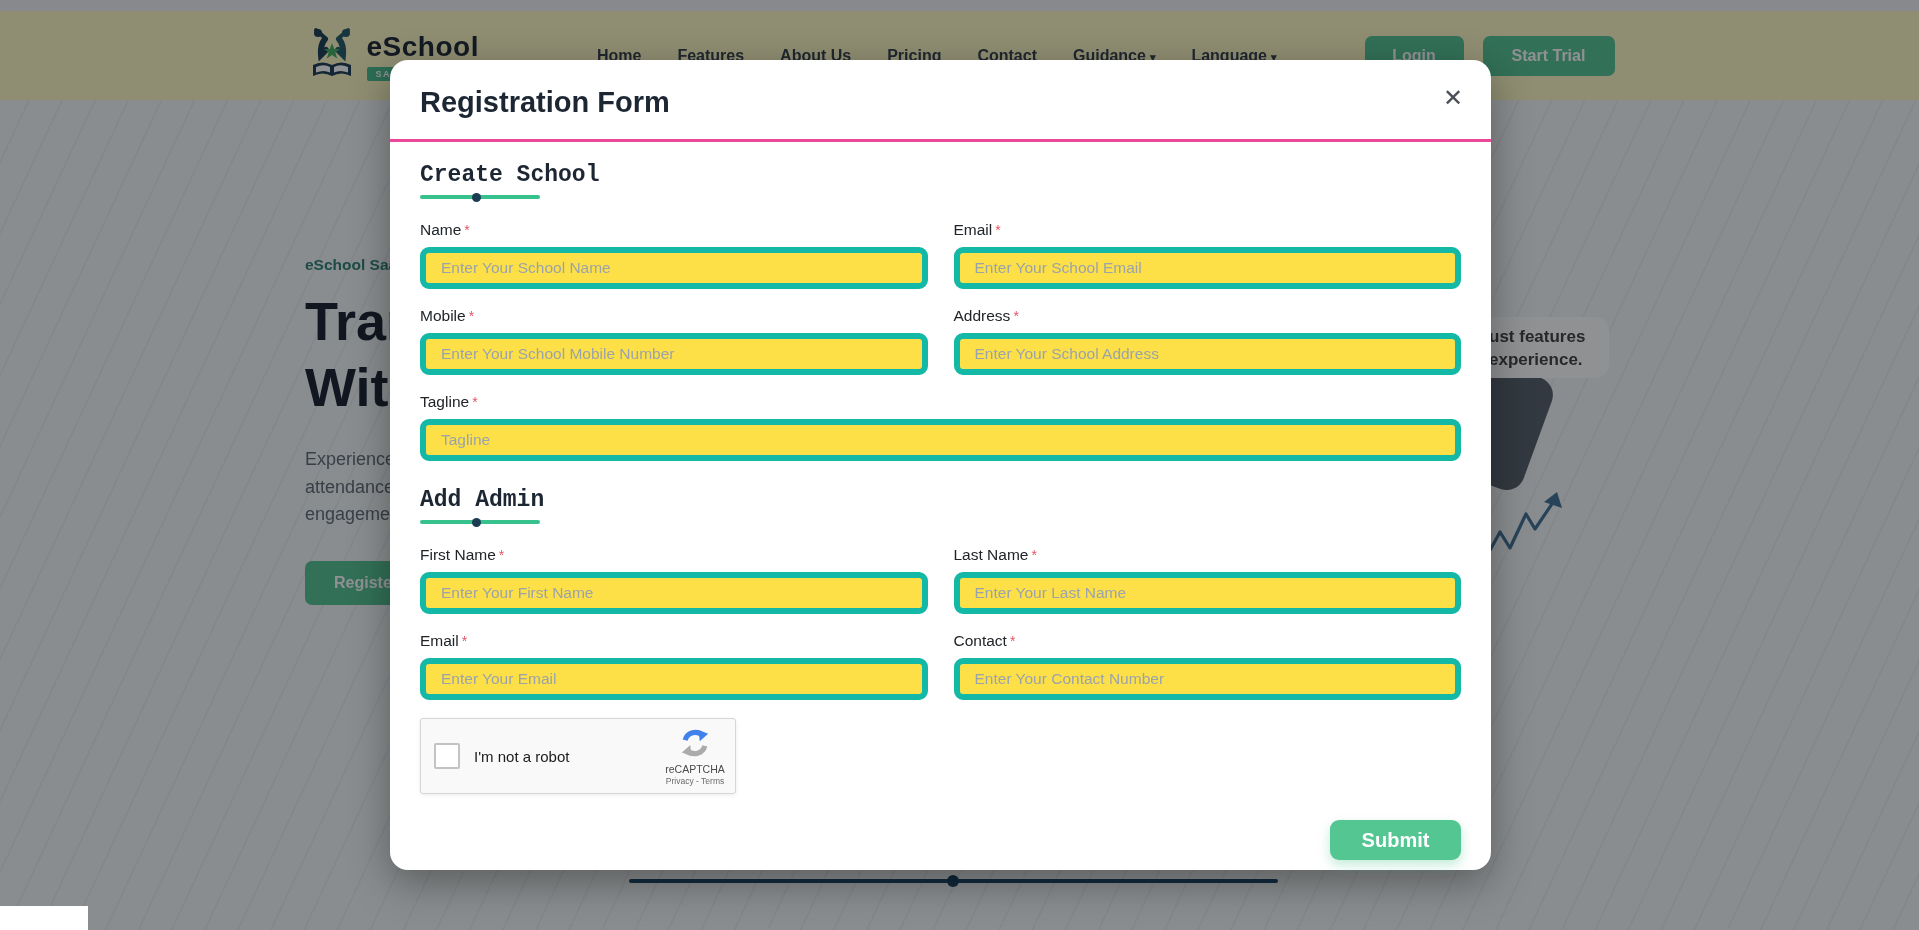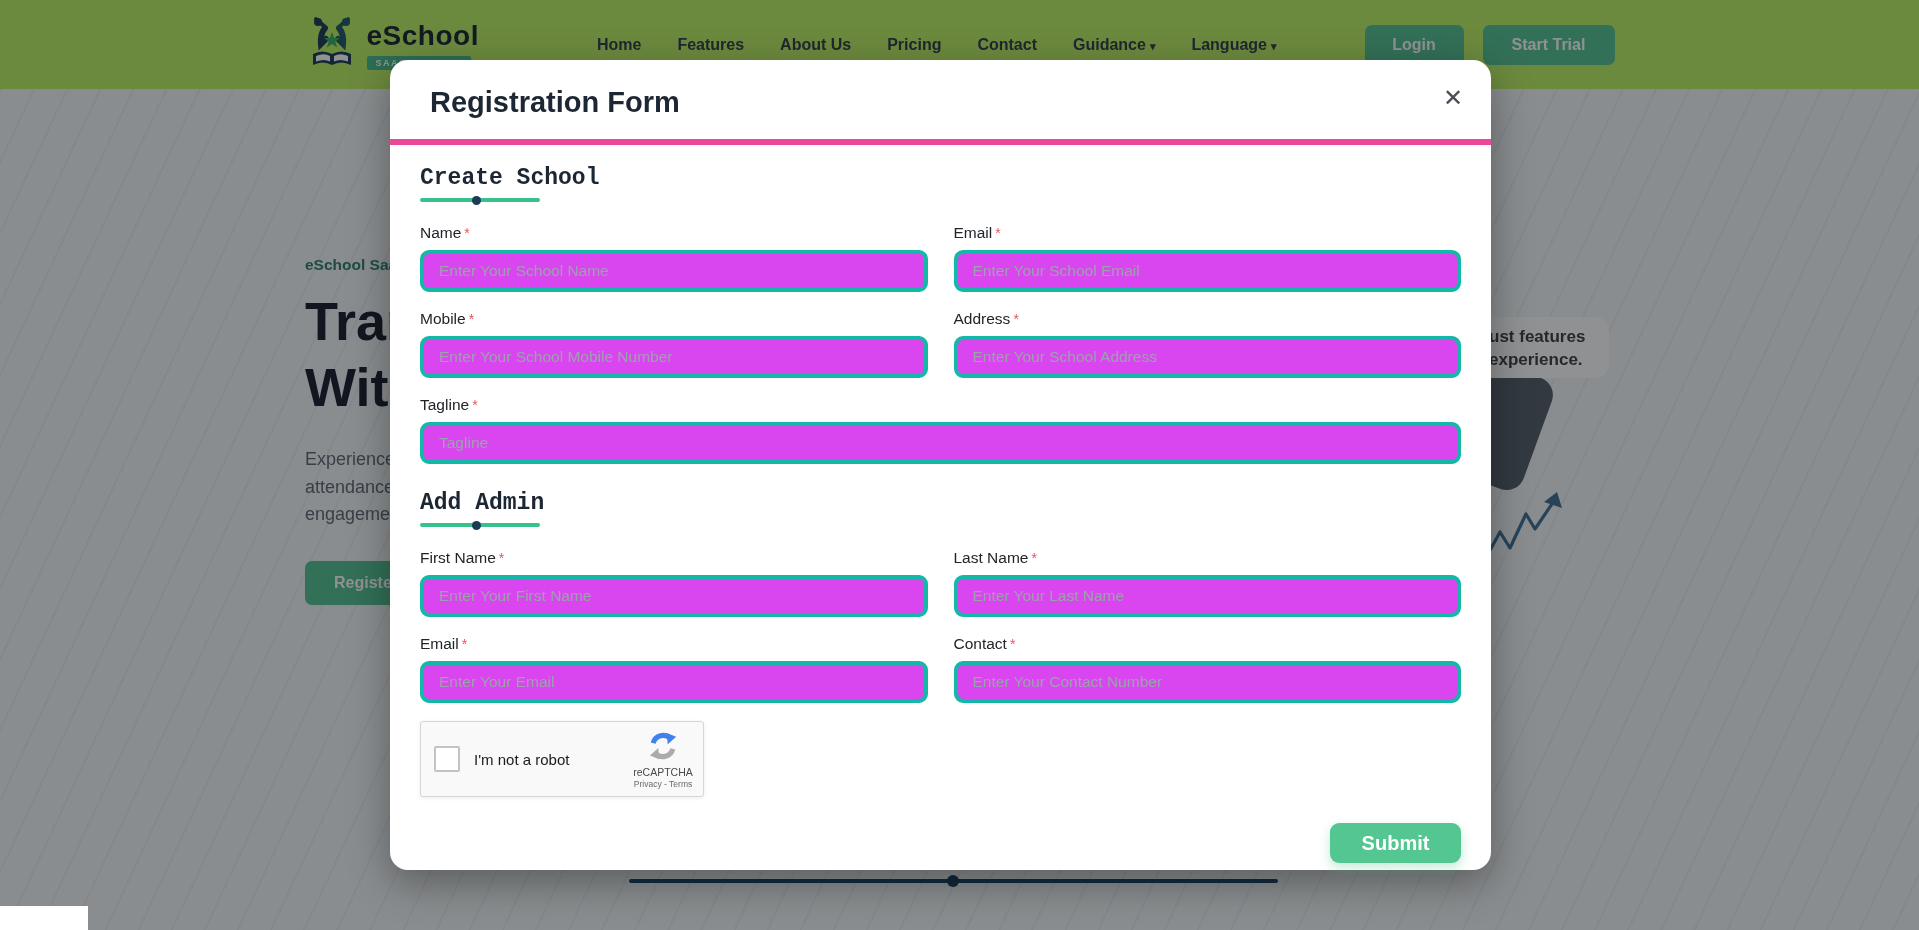--- a/index.html
+++ b/index.html
@@ -4,21 +4,21 @@
 <style>
   * { margin:0; padding:0; box-sizing:border-box; }
   html,body { width:1919px; height:930px; overflow:hidden; font-family:"Liberation Sans", sans-serif; }
   body { position:relative; background:#eef1f3; }
 
   
   .page { position:absolute; inset:0; }
   .hero { position:absolute; left:0; right:0; top:89px; bottom:0; background:#f4f7f8;
           background-image:repeating-linear-gradient(115deg, rgba(20,40,60,.04) 0 2px, transparent 2px 30px); }
 
-  .site-header { position:absolute; left:0; right:0; top:0; height:89px; background:#bef264; z-index:2; }
+  .site-header { position:absolute; left:0; right:0; top:11px; height:89px; background:#fef9c3; z-index:2; }
   .header-inner { width:1310px; margin:0 auto; height:100%; display:flex; align-items:center; }
   .logo-wrap { display:flex; align-items:center; cursor:pointer; }
   .logo-text-col { margin-left:8px; }
   .logo-word { font-size:28px; font-weight:800; color:#1d2733; letter-spacing:.5px; }
   .logo-badge { display:inline-block; margin-top:2px; background:#49bd8c; color:#fff; font-size:9px;
                 font-weight:700; letter-spacing:1.5px; padding:2px 9px; border-radius:2px; }
   .nav { display:flex; align-items:center; gap:36px; margin-left:118px; }
   .nav-item { font-size:16px; font-weight:600; color:#333e4a; cursor:pointer; white-space:nowrap; }
   .caret { font-size:11px; color:#333e4a; margin-left:4px; }
   .header-actions { margin-left:auto; display:flex; gap:19px; }
@@ -40,43 +40,43 @@
   .carousel-track { position:absolute; left:629px; top:879px; width:649px; height:4px; background:#1b4566; border-radius:2px; }
   .carousel-dot { position:absolute; left:947px; top:875px; width:12px; height:12px; border-radius:50%; background:#16405f; cursor:pointer; }
 
   
   .overlay { position:absolute; inset:0; background:rgba(8,12,16,0.45); z-index:30; }
   .corner-sliver { position:absolute; left:0; top:906px; width:88px; height:24px; background:#ffffff; z-index:40; }
 
   
   .modal { position:absolute; left:390px; top:60px; width:1101px; height:810px; background:#ffffff;
            border-radius:18px; z-index:50; box-shadow:0 12px 40px rgba(0,0,0,.35); }
-  .modal-header { position:relative; padding:26px 40px 20px; border-bottom:6px solid #ec4899; }
+  .modal-header { position:relative; padding:26px 30px 20px; border-bottom:3px solid #ec4899; }
   .modal-title { font-size:29px; font-weight:700; color:#1d2733; }
   .modal-close { position:absolute; right:28px; top:26px; font-size:24px; color:#4a5056; background:none;
                  border:none; cursor:pointer; line-height:1; font-family:inherit; }
   .modal-body { padding:20px 30px 0; }
 
   .section-heading { font-size:23px; font-weight:700; color:#1d2733;font-family:Liberation Mono, monospace; }
   .section-underline { position:relative; width:120px; height:4px; background:#37c18c; border-radius:3px;
                        margin:7px 0 22px; }
   .section-underline .udot { position:absolute; left:52px; top:-2.5px; width:9px; height:9px; border-radius:50%;
                              background:#1d3b53; }
 
   .form-row { display:flex; gap:26px; margin-bottom:18px; }
   .field { flex:1; }
   .field-label { display:block; font-size:15.5px; color:#212529; margin-bottom:8px; font-weight:400; }
   .req { color:#e25563; margin-left:3px; font-size:14px; }
-  .text-input { width:100%; height:42px; border:4px solid #14b8a6; border-radius:9px; padding:0 15px;
-                font-size:15.5px; color:#333; font-family:inherit; outline:none; background:#d946ef; }
+  .text-input { width:100%; height:42px; border:6px solid #14b8a6; border-radius:9px; padding:0 15px;
+                font-size:15.5px; color:#333; font-family:inherit; outline:none; background:#fde047; }
   .text-input::placeholder { color:#9aa3ab; }
   .section-gap { margin-top:26px; }
 
   
-  .captcha { position:relative; width:284px; height:76px; background:#f9f9f9;
+  .captcha { position:relative; width:316px; height:76px; background:#f9f9f9;
              border:1px solid #d6d6d6; border-radius:3px; box-shadow:0 1px 4px rgba(0,0,0,.08);
              display:flex; align-items:center; }
   .captcha-box { width:26px; height:26px; background:#ffffff; border:2px solid #c3c3c3; border-radius:2px;
                  margin-left:13px; cursor:pointer; }
   .captcha-label { margin-left:14px; font-size:15px; color:#1b1b1b; }
   .captcha-brand { position:absolute; right:8px; top:9px; width:64px; text-align:center; }
   .captcha-brand-name { font-size:10.5px; color:#4a4a4a; margin-top:1px; }
   .captcha-links { font-size:8.5px; color:#6a6a6a; margin-top:1px; }
   .captcha-links span { cursor:pointer; }
 

